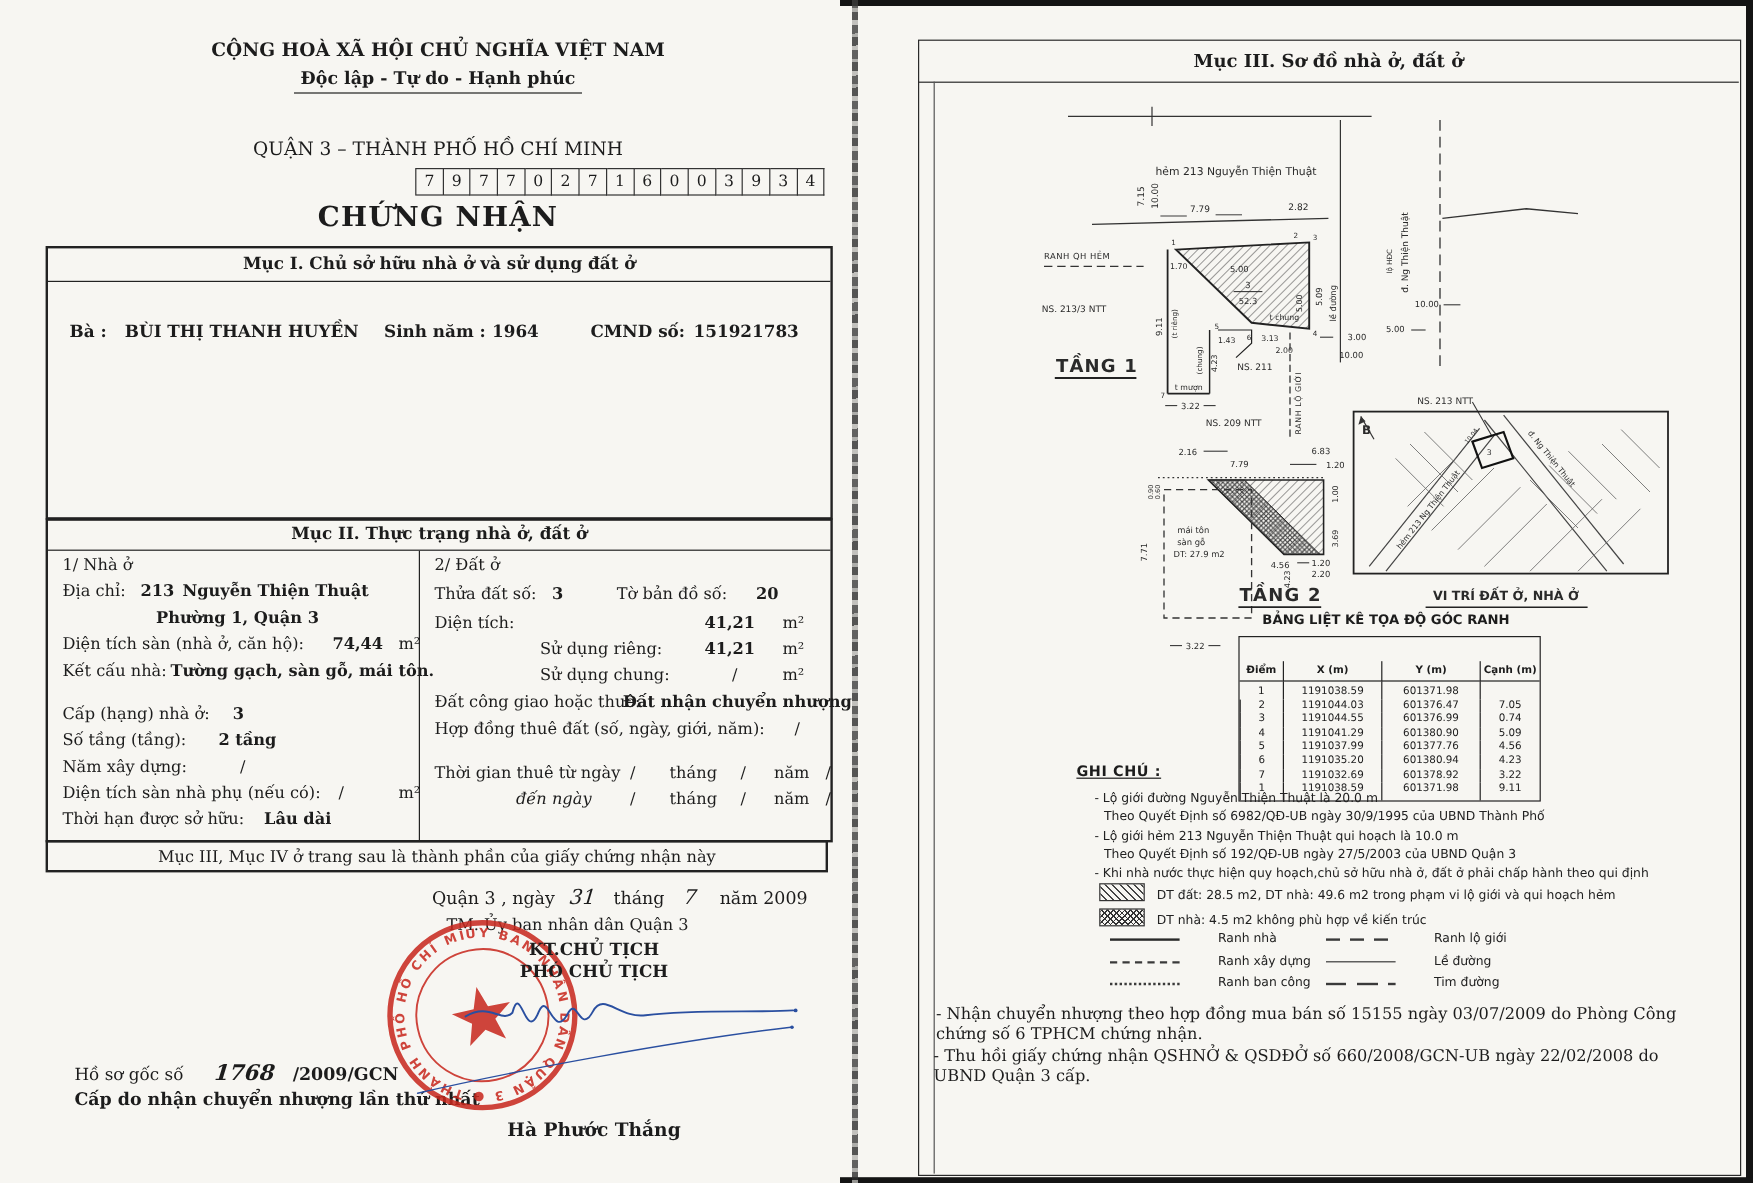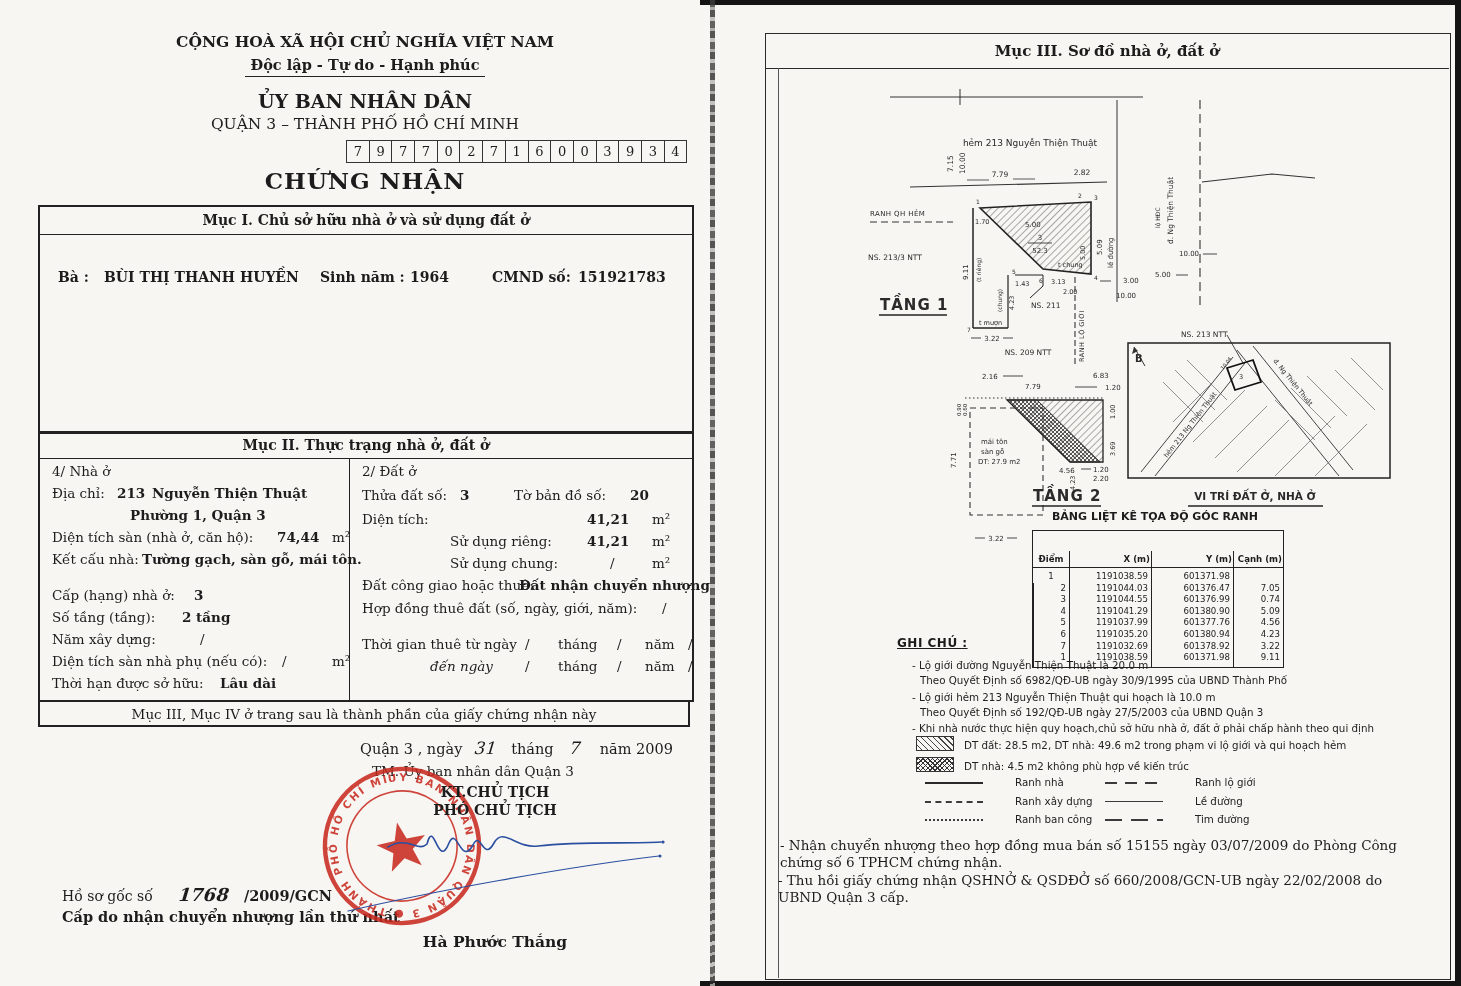--- a/index.html
+++ b/index.html
@@ -14,21 +14,21 @@
   .box{border:2px solid #222;}
   .row{position:absolute;font-size:13.5px;white-space:nowrap;}
   .row .abs{top:0;}
   .digitcell{display:inline-block;width:21.7px;height:21px;border:1px solid #333;border-left:none;
              text-align:center;font-size:13px;line-height:21px;vertical-align:top;}
   .digitcell:first-child{border-left:1px solid #333;}
   
   .ctable{display:grid;grid-template-columns:36px 82px 82px 50px;border:1.6px solid #222;
           font-family:"DejaVu Sans",sans-serif;font-size:8.6px;background:transparent;}
   .ctable .hc{border-bottom:1.2px solid #222;padding:3px 1px;text-align:center;font-weight:bold;margin-top:20px;}
-  .ctable .hc + .hc, .ctable .bc + .bc{border-left:1px solid #222;text-align:right;}
+  .ctable .hc + .hc, .ctable .bc + .bc{border-left:1px solid #222;}
   .ctable .bc{padding:0 3px;text-align:center;line-height:11.6px;}
   .ctable .col1{grid-column:1;} .ctable .col2{grid-column:2;} .ctable .col3{grid-column:3;} .ctable .col4{grid-column:4;}
   
   .ls{position:absolute;width:58px;top:6px;}
   .ls-solid2{border-top:2.5px solid #2a2a2a;}
   .ls-dash{border-top:2px dashed #3a3a3a;}
   .ls-dot{border-top:2px dotted #3a3a3a;}
   .ls-ldash{height:2px;background:repeating-linear-gradient(90deg,#3a3a3a 0 12px,transparent 12px 20px);}
   .ls-solid1{border-top:1.5px solid #3a3a3a;}
   .ls-dashdot{height:2px;background:repeating-linear-gradient(90deg,#3a3a3a 0 17px,transparent 17px 26px);}
@@ -53,23 +53,20 @@
   <div class="gutter"></div>
 
   <div class="abs" style="left:0;top:0;width:710px;height:986px;">
 
     <div class="abs ctr" style="left:150px;top:55px;width:430px;">
       <span class="b" style="font-size:14.5px;display:inline-block;border-bottom:1.6px solid #222;padding:0 6px 3px;">Độc lập - Tự do - Hạnh phúc</span>
     </div>
     <div class="abs ctr b" style="left:150px;top:32px;width:430px;font-size:15.5px;">
       <span>CỘNG HOÀ XÃ HỘI CHỦ NGHĨA VIỆT NAM</span>
     </div>
-    <div class="abs ctr b" style="left:150px;top:90px;width:430px;font-size:19px;">
-      <span>ỦY BAN NHÂN DÂN</span>
-    </div>
     <div class="abs ctr" style="left:150px;top:115px;width:430px;font-size:15.5px;">
       <span>QUẬN 3 – THÀNH PHỐ HỒ CHÍ MINH</span>
     </div>
 
     <div class="abs" style="left:346px;top:140px;white-space:nowrap;">
       <span class="digitcell">7</span><span class="digitcell">9</span><span class="digitcell">7</span><span class="digitcell">7</span><span class="digitcell">0</span><span class="digitcell">2</span><span class="digitcell">7</span><span class="digitcell">1</span><span class="digitcell">6</span><span class="digitcell">0</span><span class="digitcell">0</span><span class="digitcell">3</span><span class="digitcell">9</span><span class="digitcell">3</span><span class="digitcell">4</span>
     </div>
 
     <div class="abs ctr b" style="left:150px;top:167px;width:430px;font-size:23px;letter-spacing:1px;">
       <span>CHỨNG NHẬN</span>
@@ -88,21 +85,21 @@
         <span class="abs" style="left:520px;">151921783</span>
       </div>
     </div>
 
     <div class="abs box" style="left:38px;top:432px;width:652px;height:266px;">
       <div class="ctr b" style="font-size:14px;padding-top:3px;height:21px;border-bottom:1.4px solid #222;">
         <span>Mục II. Thực trạng nhà ở, đất ở</span>
       </div>
       <div class="abs" style="left:309px;top:25px;bottom:0;border-left:1.5px solid #222;"></div>
 
-      <div class="row" style="left:12px;top:29px;"><span>4/ Nhà ở</span></div>
+      <div class="row" style="left:12px;top:29px;"><span>1/ Nhà ở</span></div>
       <div class="row" style="left:12px;top:51px;">
         <span>Địa chỉ:</span>
         <span class="abs b" style="left:65px;">213</span>
         <span class="abs b" style="left:100px;">Nguyễn Thiện Thuật</span>
       </div>
       <div class="row b" style="left:90px;top:73px;">
         <span>Phường 1, Quận 3</span>
       </div>
       <div class="row" style="left:12px;top:95px;">
         <span>Diện tích sàn (nhà ở, căn hộ):</span>

